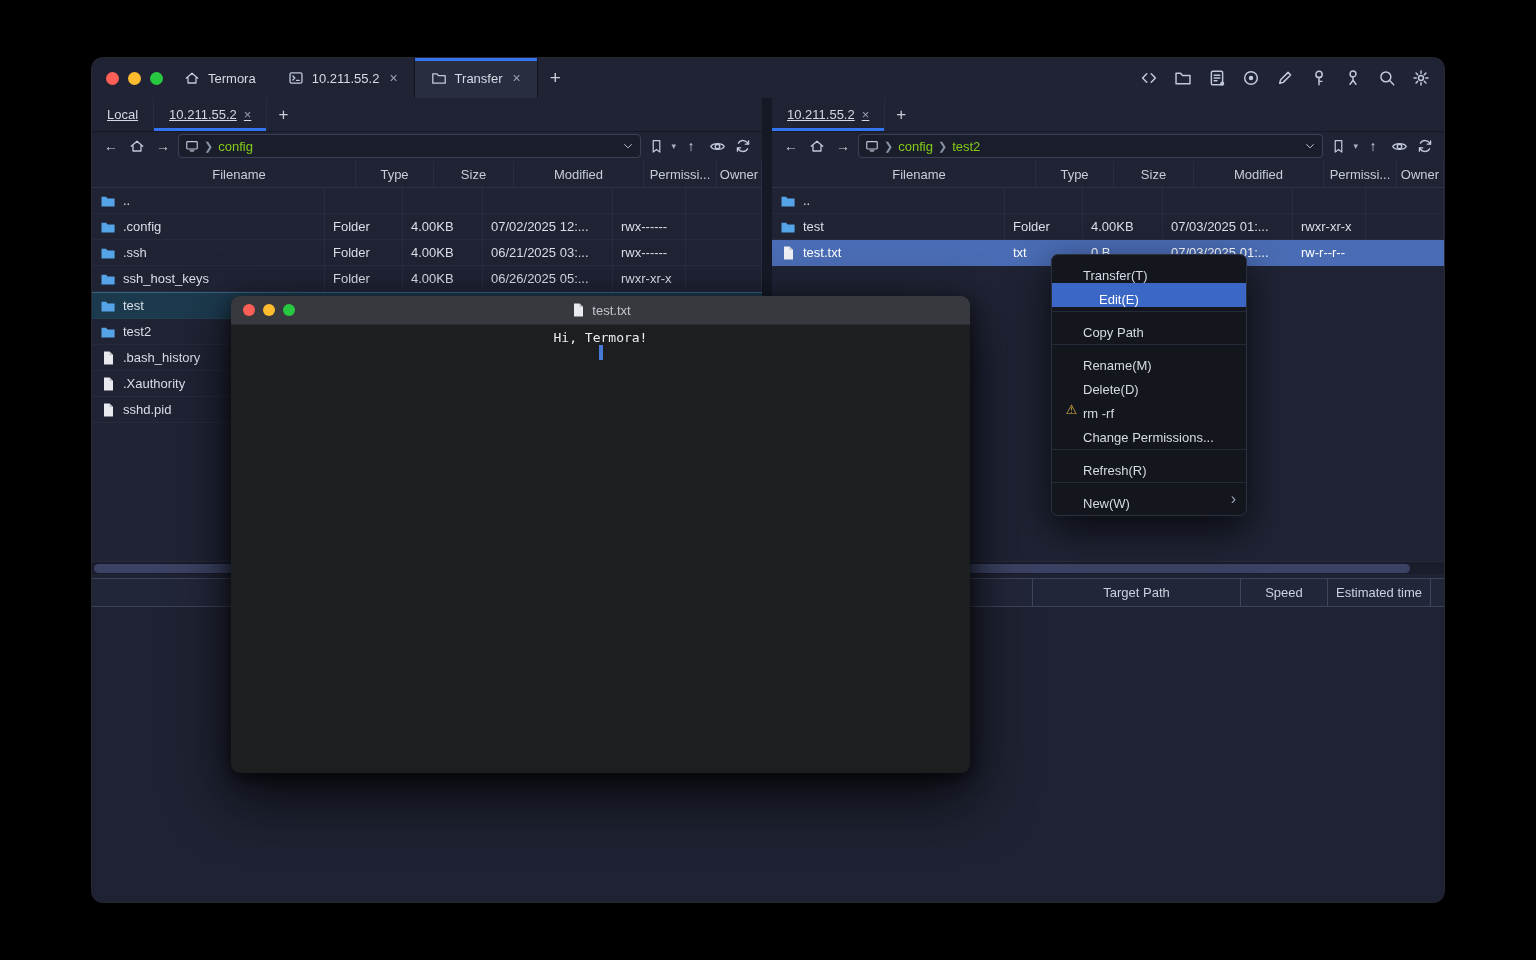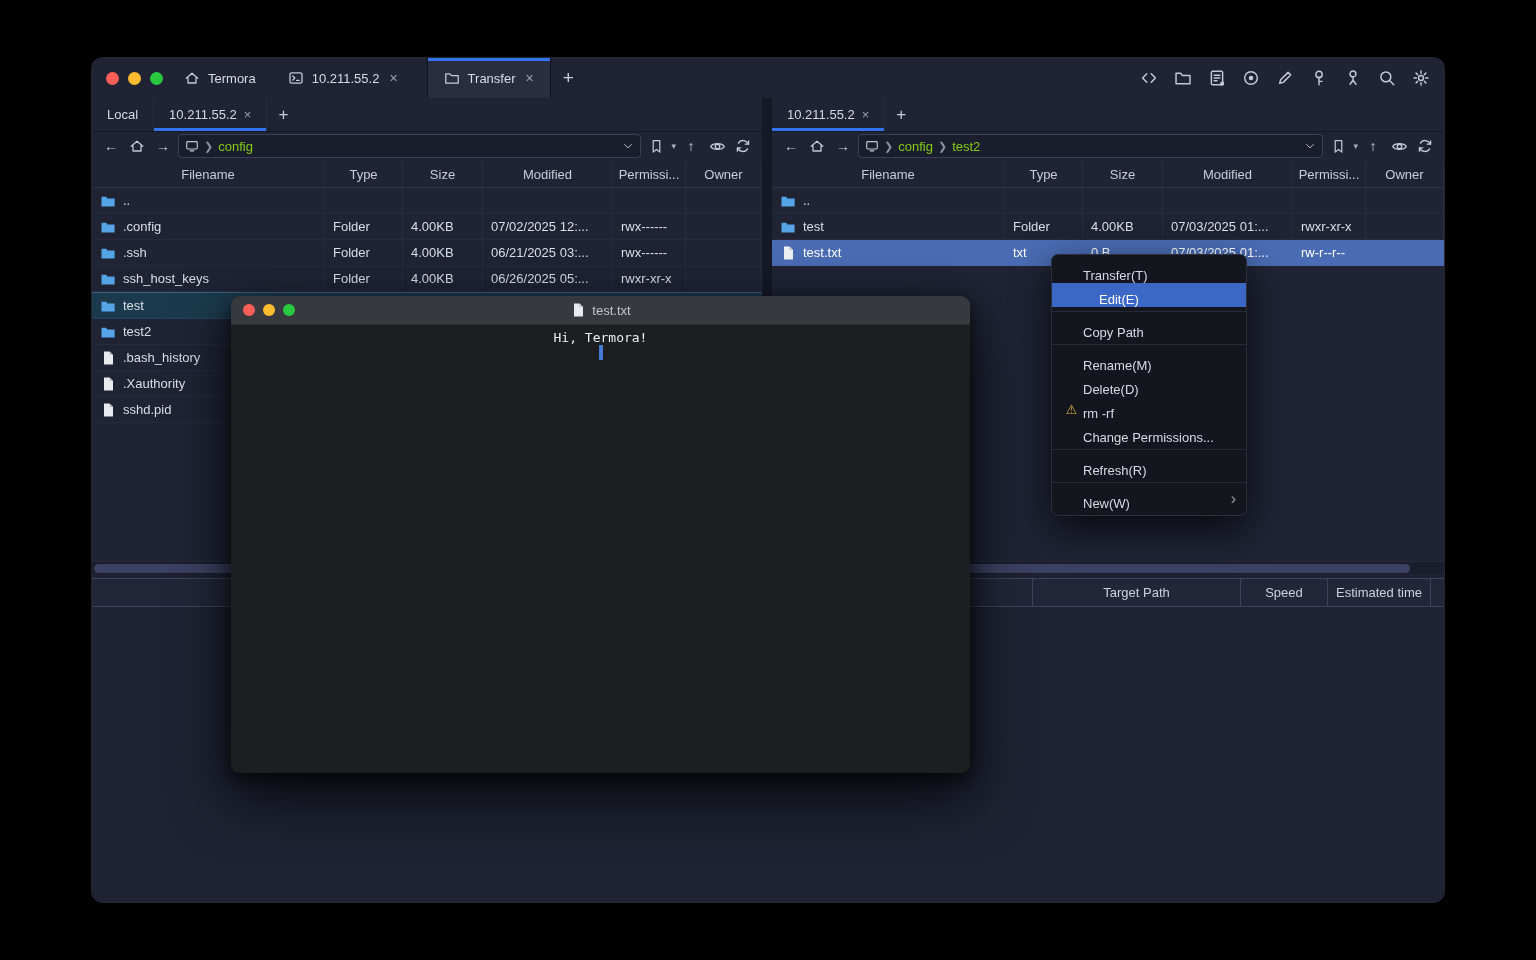--- a/index.html
+++ b/index.html
@@ -9,50 +9,50 @@
     border-radius:11px;box-shadow:0 0 0 1px rgba(130,140,170,.28),0 24px 70px rgba(0,0,0,.85);overflow:hidden;}
 
   
   .titlebar{position:absolute;left:0;top:0;width:100%;height:40px;border-bottom:1px solid #12151f;}
   .traffic{position:absolute;left:14px;top:14px;display:flex;gap:9px;}
   .tl{width:13px;height:13px;border-radius:50%;}
   .tl.r{background:#ff5f57}.tl.y{background:#febc2e}.tl.g{background:#28c840}
   .tabs{position:absolute;left:76px;top:0;height:40px;display:flex;align-items:stretch;}
   .tab{display:flex;align-items:center;gap:8px;padding:0 16px;color:#d7dbe6;font-size:13px;position:relative;}
   .tab .x{color:#9aa1b2;font-size:14px;margin-left:2px;}
-  .tab.active{background:#282d40;border-left:1px solid #12151f;border-right:1px solid #12151f;margin-left:13px;}
+  .tab.active{background:#282d40;border-left:1px solid #12151f;border-right:1px solid #12151f;}
   .tab.active::before{content:"";position:absolute;left:0;top:0;right:0;height:3px;background:#3574f0;}
   .newtab{display:flex;align-items:center;padding:0 12px;color:#c7cdda;font-size:19px;}
   .tb-icons{position:absolute;right:12px;top:0;height:40px;display:flex;align-items:center;gap:11px;}
   .tbi{width:23px;height:23px;display:flex;align-items:center;justify-content:center;color:#c3c9d8;}
   svg.ic{stroke:#c3c9d8;fill:none;stroke-width:1.3;stroke-linecap:round;stroke-linejoin:round;}
 
   
   .pane{position:absolute;top:40px;height:463px;background:#1f2334;}
   .pane.left{left:0;width:670px;}
   .pane.right{left:680px;width:672px;}
   .vdivider{position:absolute;left:670px;top:40px;width:10px;height:463px;background:#151926;}
 
   .subtabs{position:absolute;left:0;top:0;right:0;height:33px;display:flex;align-items:stretch;border-bottom:1px solid #141827;}
-  .stab{display:flex;align-items:center;gap:7px;padding:0 15px;font-size:13px;color:#d5d9e3;position:relative;border-right:1px solid rgba(160,170,200,.07);}
+  .stab{display:flex;align-items:center;gap:7px;padding:0 15px;font-size:13px;color:#d5d9e3;position:relative;border-right:1px solid rgba(160,170,200,.07);text-decoration:underline;}
   .stab.active::after{content:"";position:absolute;left:0;bottom:0;right:0;height:3px;background:#3574f0;}
   .stab .x{color:#9aa1b2;font-size:13px;}
   .snew{display:flex;align-items:center;padding:0 11px;color:#c7cdda;font-size:17px;}
 
   .pathbar{position:absolute;left:0;top:33px;right:0;height:30px;display:flex;align-items:center;padding:0 8px;gap:4px;box-sizing:border-box;}
   .nav{width:22px;text-align:center;color:#c9cfdd;font-size:14px;flex:0 0 auto;display:flex;align-items:center;justify-content:center;}
   .pfield{flex:1;height:22px;background:#1a1e2c;border:1px solid #3a4156;border-radius:4px;display:flex;align-items:center;padding:0 6px;gap:5px;min-width:0;}
   .pseg{color:#84cc16;font-size:13px;}
   .psep{color:#8b93a6;font-size:11px;}
   .pfield .spacer{flex:1;}
   .caret{color:#aab0c0;font-size:9px;}
 
   .ftable{position:absolute;left:0;top:63px;right:0;bottom:0;background:#1f2334;}
   .frow{display:grid;grid-template-columns:233px 78px 80px 130px 73px 1fr;height:25px;border-bottom:1px solid rgba(160,170,200,.055);}
-  .fhead{height:26px;border-bottom:1px solid rgba(160,170,200,.12);}
+  .fhead{height:26px;border-bottom:1px solid rgba(160,170,200,.12);padding-left:31px;}
   .c{display:flex;align-items:center;padding:0 8px;border-right:1px solid rgba(160,170,200,.07);
      font-size:13px;color:#dbdfe9;white-space:nowrap;overflow:hidden;box-sizing:border-box;}
   .fhead .c{justify-content:center;color:#c7cdda;}
   .c.name{gap:7px;}
   .frow.sel{background:#4a6cb4;border-bottom-color:transparent;}
   .frow.sel .c{border-right-color:transparent;color:#fff;}
   .frow.seldim{background:#1c3a4e;border-top:1px solid rgba(90,150,190,.45);}
   .frow.seldim .c{border-right-color:transparent;}
 
   .fico{flex:0 0 16px;height:16px;}

